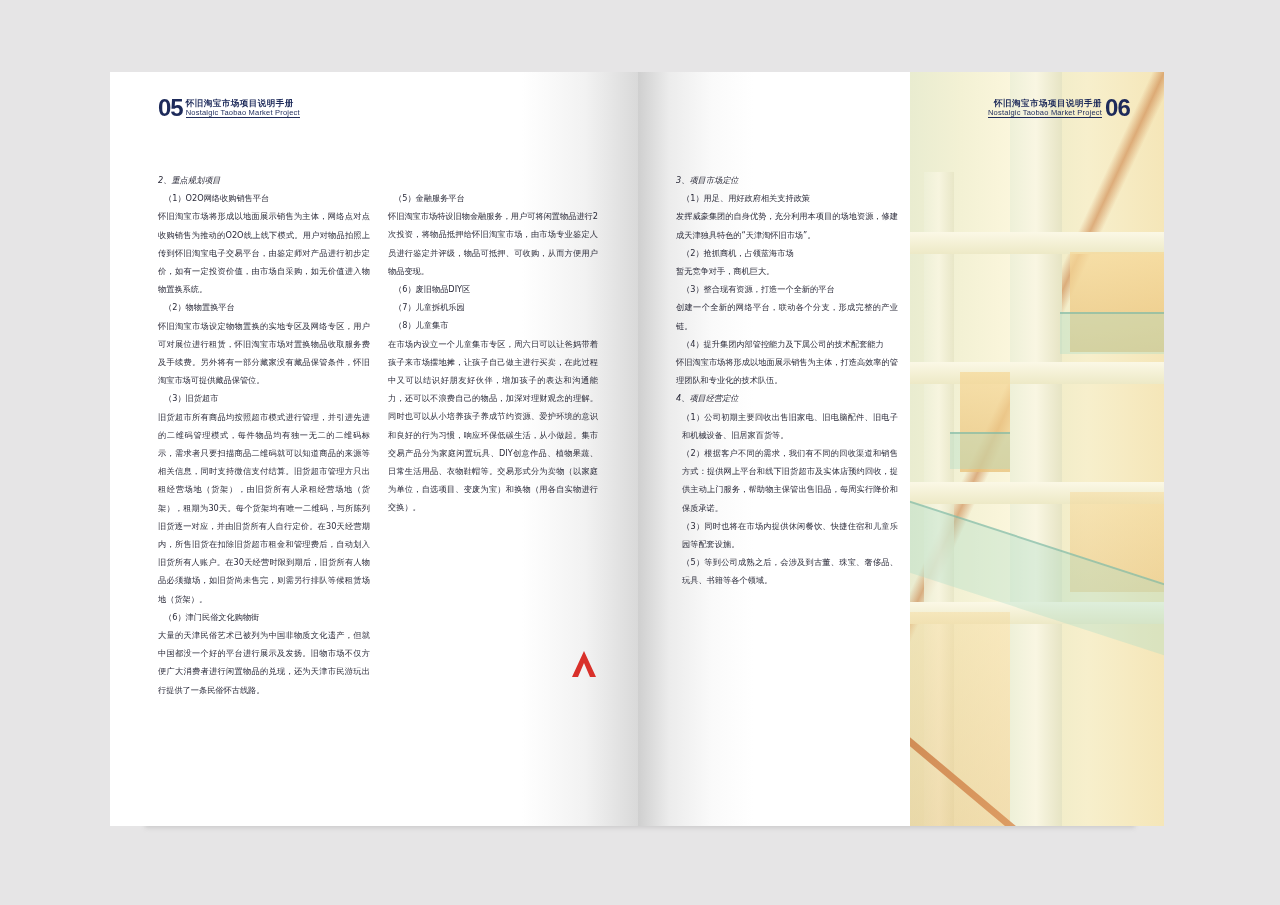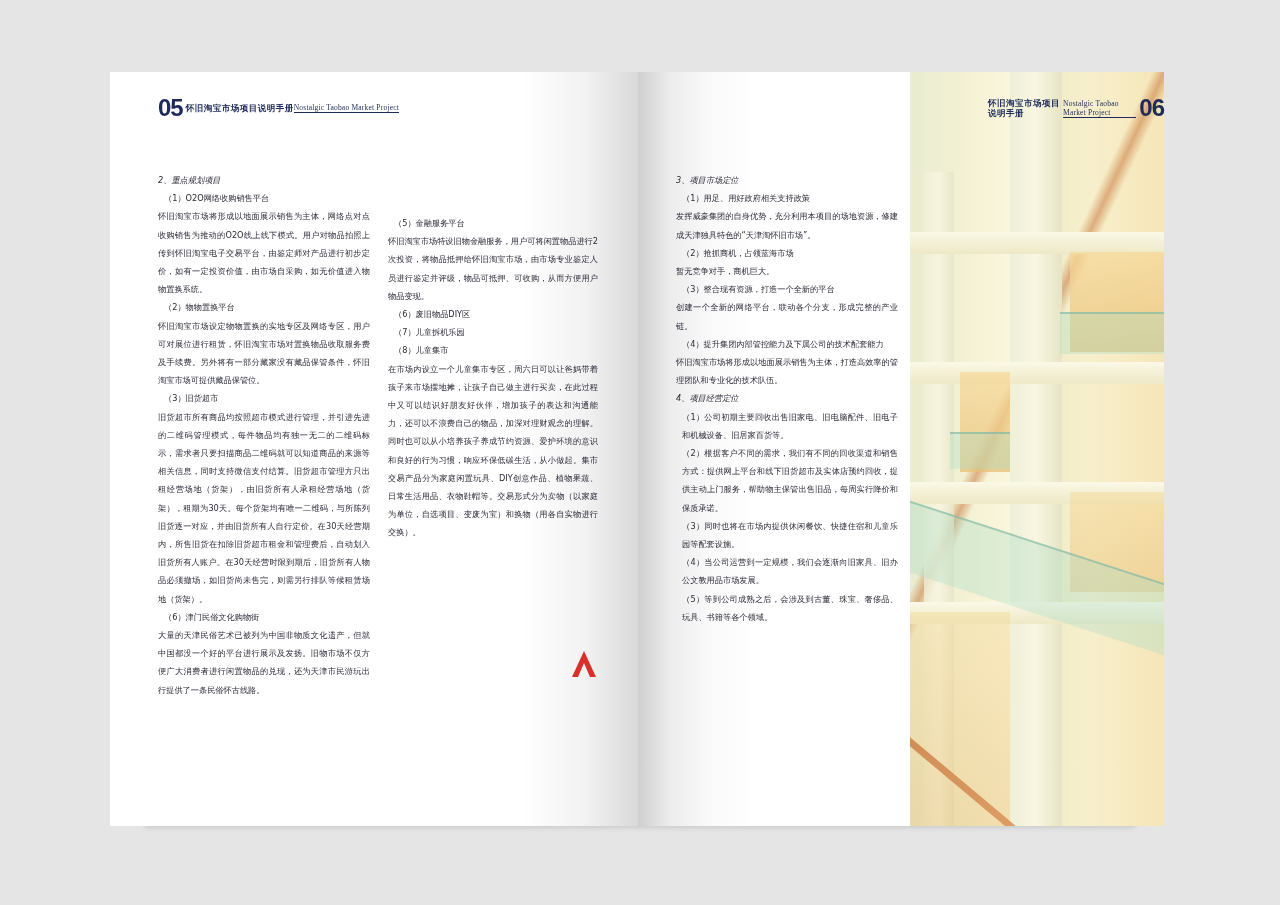--- a/index.html
+++ b/index.html
@@ -3,23 +3,23 @@
 <meta charset="utf-8">
 <style>
   html,body{margin:0;padding:0;}
   body{width:1280px;height:905px;background:#e6e5e6;position:relative;overflow:hidden;font-family:"DejaVu Sans",sans-serif;}
   .spread{position:absolute;left:110px;top:72px;width:1054px;height:848px;}
   .shadow{position:absolute;left:145px;top:822px;width:990px;height:8px;background:linear-gradient(#9a9a9a,rgba(0,0,0,0));filter:blur(2px);opacity:.6;}
   .page-left{position:absolute;left:0;top:0;width:528px;height:754px;background:linear-gradient(90deg,#ffffff 0%,#ffffff 78%,#f2f2f2 90%,#d9d9d9 100%);}
   .page-right{position:absolute;left:528px;top:0;width:526px;height:754px;background:linear-gradient(90deg,#cfcfcf 0%,#ececec 6%,#fafafa 14%,#ffffff 22%,#ffffff 100%);}
   .header{position:absolute;display:flex;align-items:center;}
   .header .num{font-family:"Liberation Sans",sans-serif;font-weight:bold;font-size:24px;color:#1d2a5a;letter-spacing:-1px;line-height:24px;}
-  .header .titles{display:flex;flex-direction:row;margin:0 3px;}
+  .header .titles{display:flex;flex-direction:column;margin:0 3px;}
   .header .cn{font-size:8.5px;font-weight:bold;color:#1d2a5a;letter-spacing:0.5px;line-height:10px;}
-  .header .en{font-family:Liberation Serif, serif;font-size:7.5px;color:#1d2a5a;border-bottom:1px solid #1d2a5a;line-height:9px;letter-spacing:0.2px;}
+  .header .en{font-family:Liberation Sans, sans-serif;font-size:7.5px;color:#1d2a5a;border-bottom:1px solid #1d2a5a;line-height:9px;letter-spacing:0.2px;}
   .col{position:absolute;font-size:8.2px;line-height:18.2px;color:#2b2b3a;}
   .col p{margin:0;text-align:justify;}
   .col .h{color:#2b2b3a;font-style:italic;}
   .col .sub{padding-left:6px;}
   .logo{position:absolute;left:462px;top:579px;width:24px;height:26px;}
   .photo{position:absolute;left:800px;top:0;width:254px;height:754px;overflow:hidden;
     background:
       linear-gradient(115deg,rgba(255,255,255,0) 40%,rgba(200,120,60,.55) 42%,rgba(255,255,255,0) 44%),
       linear-gradient(180deg,rgba(255,255,255,.0) 0%,rgba(255,255,255,0) 100%),
       linear-gradient(90deg,#e9ecd0 0%,#f3f1d4 20%,#fbf6dc 40%,#f0ecc8 55%,#f7efcc 70%,#f5e6b8 100%);}
@@ -48,21 +48,21 @@
         <p class="h">2、重点规划项目</p>
         <p class="sub">（1）O2O网络收购销售平台</p>
         <p>怀旧淘宝市场将形成以地面展示销售为主体，网络点对点收购销售为推动的O2O线上线下模式。用户对物品拍照上传到怀旧淘宝电子交易平台，由鉴定师对产品进行初步定价，如有一定投资价值，由市场自采购，如无价值进入物物置换系统。</p>
         <p class="sub">（2）物物置换平台</p>
         <p>怀旧淘宝市场设定物物置换的实地专区及网络专区，用户可对展位进行租赁，怀旧淘宝市场对置换物品收取服务费及手续费。另外将有一部分藏家没有藏品保管条件，怀旧淘宝市场可提供藏品保管位。</p>
         <p class="sub">（3）旧货超市</p>
         <p>旧货超市所有商品均按照超市模式进行管理，并引进先进的二维码管理模式，每件物品均有独一无二的二维码标示，需求者只要扫描商品二维码就可以知道商品的来源等相关信息，同时支持微信支付结算。旧货超市管理方只出租经营场地（货架），由旧货所有人承租经营场地（货架），租期为30天。每个货架均有唯一二维码，与所陈列旧货逐一对应，并由旧货所有人自行定价。在30天经营期内，所售旧货在扣除旧货超市租金和管理费后，自动划入旧货所有人账户。在30天经营时限到期后，旧货所有人物品必须撤场，如旧货尚未售完，则需另行排队等候租赁场地（货架）。</p>
         <p class="sub">（6）津门民俗文化购物街</p>
         <p>大量的天津民俗艺术已被列为中国非物质文化遗产，但就中国都没一个好的平台进行展示及发扬。旧物市场不仅方便广大消费者进行闲置物品的兑现，还为天津市民游玩出行提供了一条民俗怀古线路。</p>
       </div>
-    <div class="col" id="col2" style="left:278px;top:117px;width:210px;margin-top:25px;">
+    <div class="col" id="col2" style="left:278px;top:117px;width:210px;">
         <p class="sub">（5）金融服务平台</p>
         <p>怀旧淘宝市场特设旧物金融服务，用户可将闲置物品进行2次投资，将物品抵押给怀旧淘宝市场，由市场专业鉴定人员进行鉴定并评级，物品可抵押、可收购，从而方便用户物品变现。</p>
         <p class="sub">（6）废旧物品DIY区</p>
         <p class="sub">（7）儿童拆机乐园</p>
         <p class="sub">（8）儿童集市</p>
         <p>在市场内设立一个儿童集市专区，周六日可以让爸妈带着孩子来市场摆地摊，让孩子自己做主进行买卖，在此过程中又可以结识好朋友好伙伴，增加孩子的表达和沟通能力，还可以不浪费自己的物品，加深对理财观念的理解。同时也可以从小培养孩子养成节约资源、爱护环境的意识和良好的行为习惯，响应环保低碳生活，从小做起。集市交易产品分为家庭闲置玩具、DIY创意作品、植物果蔬、日常生活用品、衣物鞋帽等。交易形式分为卖物（以家庭为单位，自选项目、变废为宝）和换物（用各自实物进行交换）。</p>
       </div>
 
     <svg class="logo" viewBox="0 0 24 26">
       <polygon points="12,0 24,26 18,26 12,12 6,26 0,26" fill="#d9302a"></polygon>
@@ -77,21 +77,20 @@
         <p class="sub">（2）抢抓商机，占领蓝海市场</p>
         <p>暂无竞争对手，商机巨大。</p>
         <p class="sub">（3）整合现有资源，打造一个全新的平台</p>
         <p>创建一个全新的网络平台，联动各个分支，形成完整的产业链。</p>
         <p class="sub">（4）提升集团内部管控能力及下属公司的技术配套能力</p>
         <p>怀旧淘宝市场将形成以地面展示销售为主体，打造高效率的管理团队和专业化的技术队伍。</p>
         <p class="h">4、项目经营定位</p>
         <p class="sub">（1）公司初期主要回收出售旧家电、旧电脑配件、旧电子和机械设备、旧居家百货等。</p>
         <p class="sub">（2）根据客户不同的需求，我们有不同的回收渠道和销售方式：提供网上平台和线下旧货超市及实体店预约回收，提供主动上门服务，帮助物主保管出售旧品，每周实行降价和保质承诺。</p>
         <p class="sub">（3）同时也将在市场内提供休闲餐饮、快捷住宿和儿童乐园等配套设施。</p>
-        <p class="sub">（4）当公司运营到一定规模，我们会逐渐向旧家具、旧办公文教用品市场发展。</p>
         <p class="sub">（5）等到公司成熟之后，会涉及到古董、珠宝、奢侈品、玩具、书籍等各个领域。</p>
       </div>
 
     <div class="photo" style="left:272px;">
       <div class="pillar" style="left:100px;top:0;width:52px;height:754px;"></div>
       <div class="pillar" style="left:14px;top:100px;width:30px;height:654px;opacity:.8;"></div>
       <div class="floor" style="top:160px;"></div>
       <div class="floor" style="top:290px;"></div>
       <div class="floor" style="top:410px;"></div>
       <div class="floor" style="top:530px;"></div>

